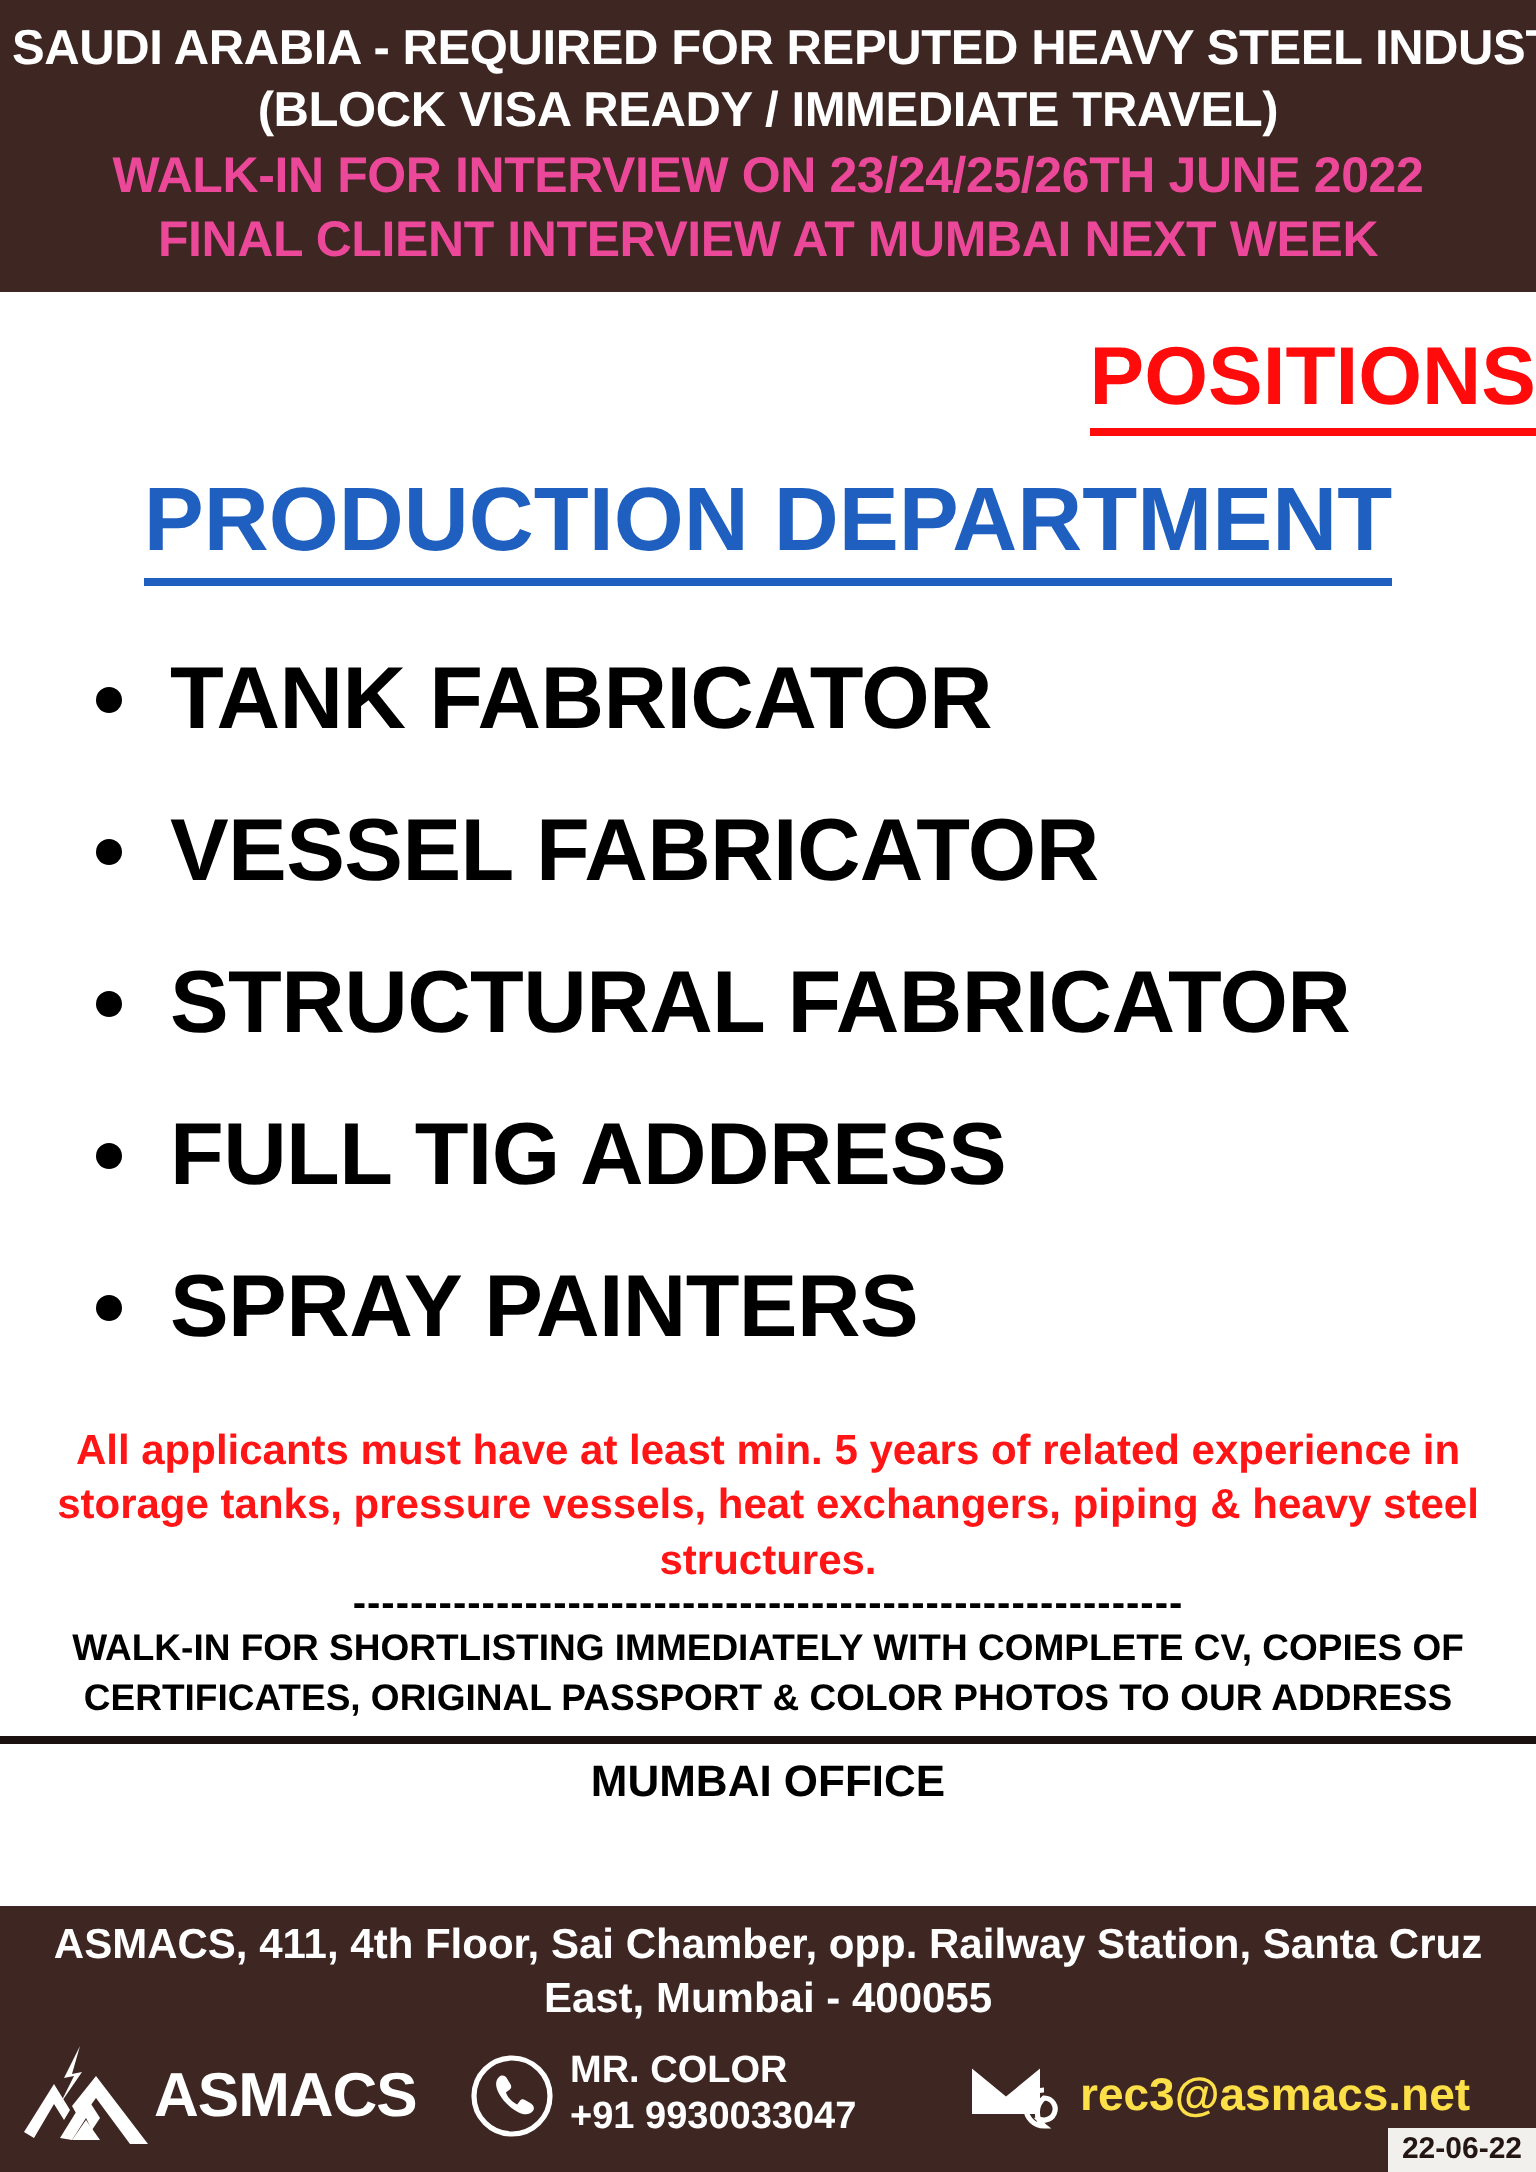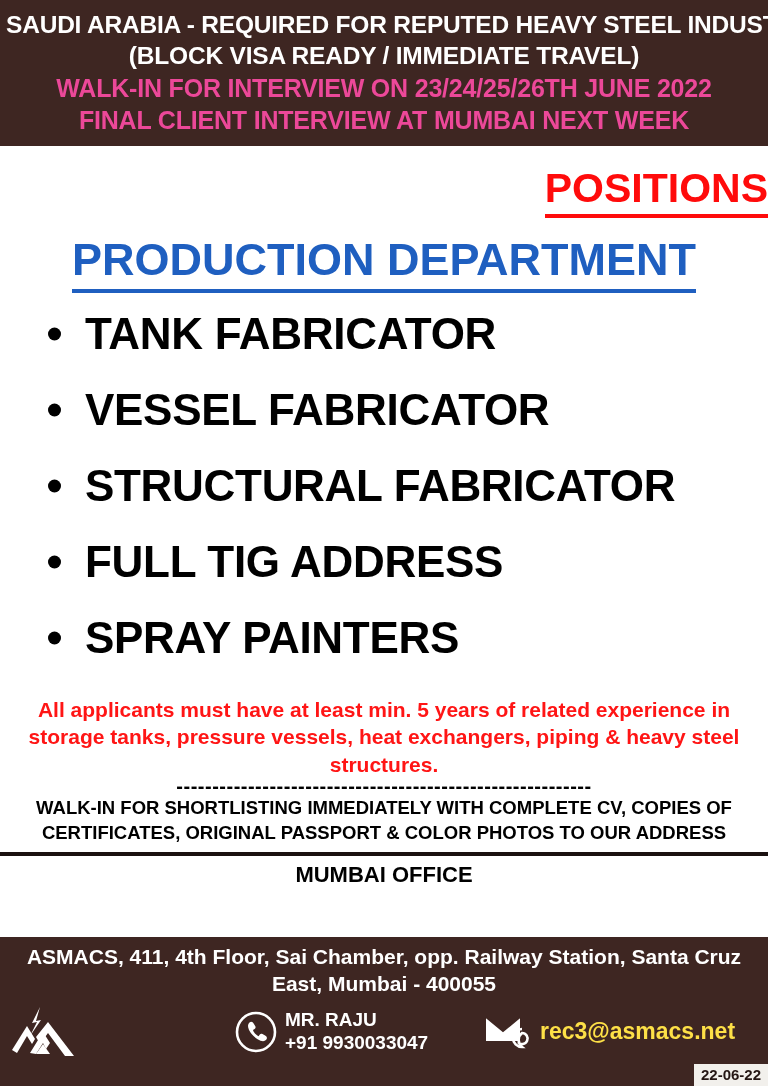--- a/index.html
+++ b/index.html
@@ -78,21 +78,21 @@
     margin-top: 28px;
     line-height: 1;
   }
   .dept-title span {
     border-bottom: 4px solid #1F5FC0;
     padding-bottom: 4px;
   }
 
   .positions-list {
     list-style: none;
-    margin: 30px 0 0 0;
+    margin: 46px 0 0 0;
     padding: 0 0 0 48px;
   }
   .positions-list li {
     position: relative;
     color: #000000;
     font-size: 44px;
     font-weight: bold;
     line-height: 1;
     padding-left: 37px;
     margin-bottom: 32px;
@@ -158,21 +158,21 @@
     background: #ffffff;
     padding: 8px 0 8px 0;
     line-height: 1;
   }
 
   
   .footer-band {
     background: #3E2622;
     position: relative;
     padding: 6px 0 0 0;
-    height: 149px;
+    height: 133px;
     box-sizing: border-box;
   }
   .address {
     color: #FFFFFF;
     font-size: 21px;
     font-weight: bold;
     text-align: center;
     line-height: 1.3;
     padding: 0 10px;
   }
@@ -297,31 +297,32 @@
       <div class="logo-block">
         <span class="logo-mark">
           <svg viewBox="0 0 66 52" width="66" height="52" aria-hidden="true">
             <path d="M30 1 L22 17 L27 16 L20 30 L31 14 L26 15 Z" fill="#FFFFFF"></path>
             <path d="M2 44 L17 20 L25 33 L22 38 L17 30 L7 47 Z" fill="#FFFFFF"></path>
             <path d="M20 47 L33 26 L40 37 L36 43 L33 37 L26 48 Z" fill="#FFFFFF"></path>
             <path d="M38 16 L64 50 L55 50 L38 27 L30 38 L26 31 Z" fill="#FFFFFF"></path>
             <path d="M33 38 L40 48 L26 48 Z" fill="#FFFFFF"></path>
           </svg>
         </span>
+        <span class="logo-word">ASMACS</span>
       </div>
 
       <div class="contact-item phone">
         <span class="icon-circle">
           <svg viewBox="0 0 42 42" width="42" height="42" aria-hidden="true">
             <circle cx="21" cy="21" r="19" fill="none" stroke="#FFFFFF" stroke-width="2.6"></circle>
             <path d="M14.5 11.5 c1.8 -1.5 3.4 -0.4 4.3 1.2 l1.5 2.6 c0.6 1.1 0.3 2 -0.7 2.7 l-1.6 1.1 c0.5 2.3 3.2 5.2 5.6 6.1 l1.2 -1.6 c0.7 -1 1.6 -1.2 2.7 -0.6 l2.6 1.5 c1.6 0.9 2.6 2.6 1.1 4.3 -2 2.2 -5 1.6 -8.6 -0.6 -3.2 -2 -6.3 -5.1 -8 -8.2 -1.9 -3.4 -2.2 -6.4 -0.1 -8.5 z" fill="#FFFFFF"></path>
           </svg>
         </span>
         <span class="contact-text">
-          <span>MR. RAJU</span><br>
+          <span>MR. COLOR</span><br>
           <span>+91 9930033047</span>
         </span>
       </div>
 
       <div class="contact-item">
         <span class="icon-mail">
           <svg viewBox="0 0 48 40" width="48" height="40" aria-hidden="true">
             <rect x="1" y="5" width="34" height="24" fill="#FFFFFF"></rect>
             <path d="M1 5 L18 19 L35 5 Z" fill="#3E2622"></path>
             <path d="M1 5 L18 19 L35 5" fill="none" stroke="#3E2622" stroke-width="2"></path>

